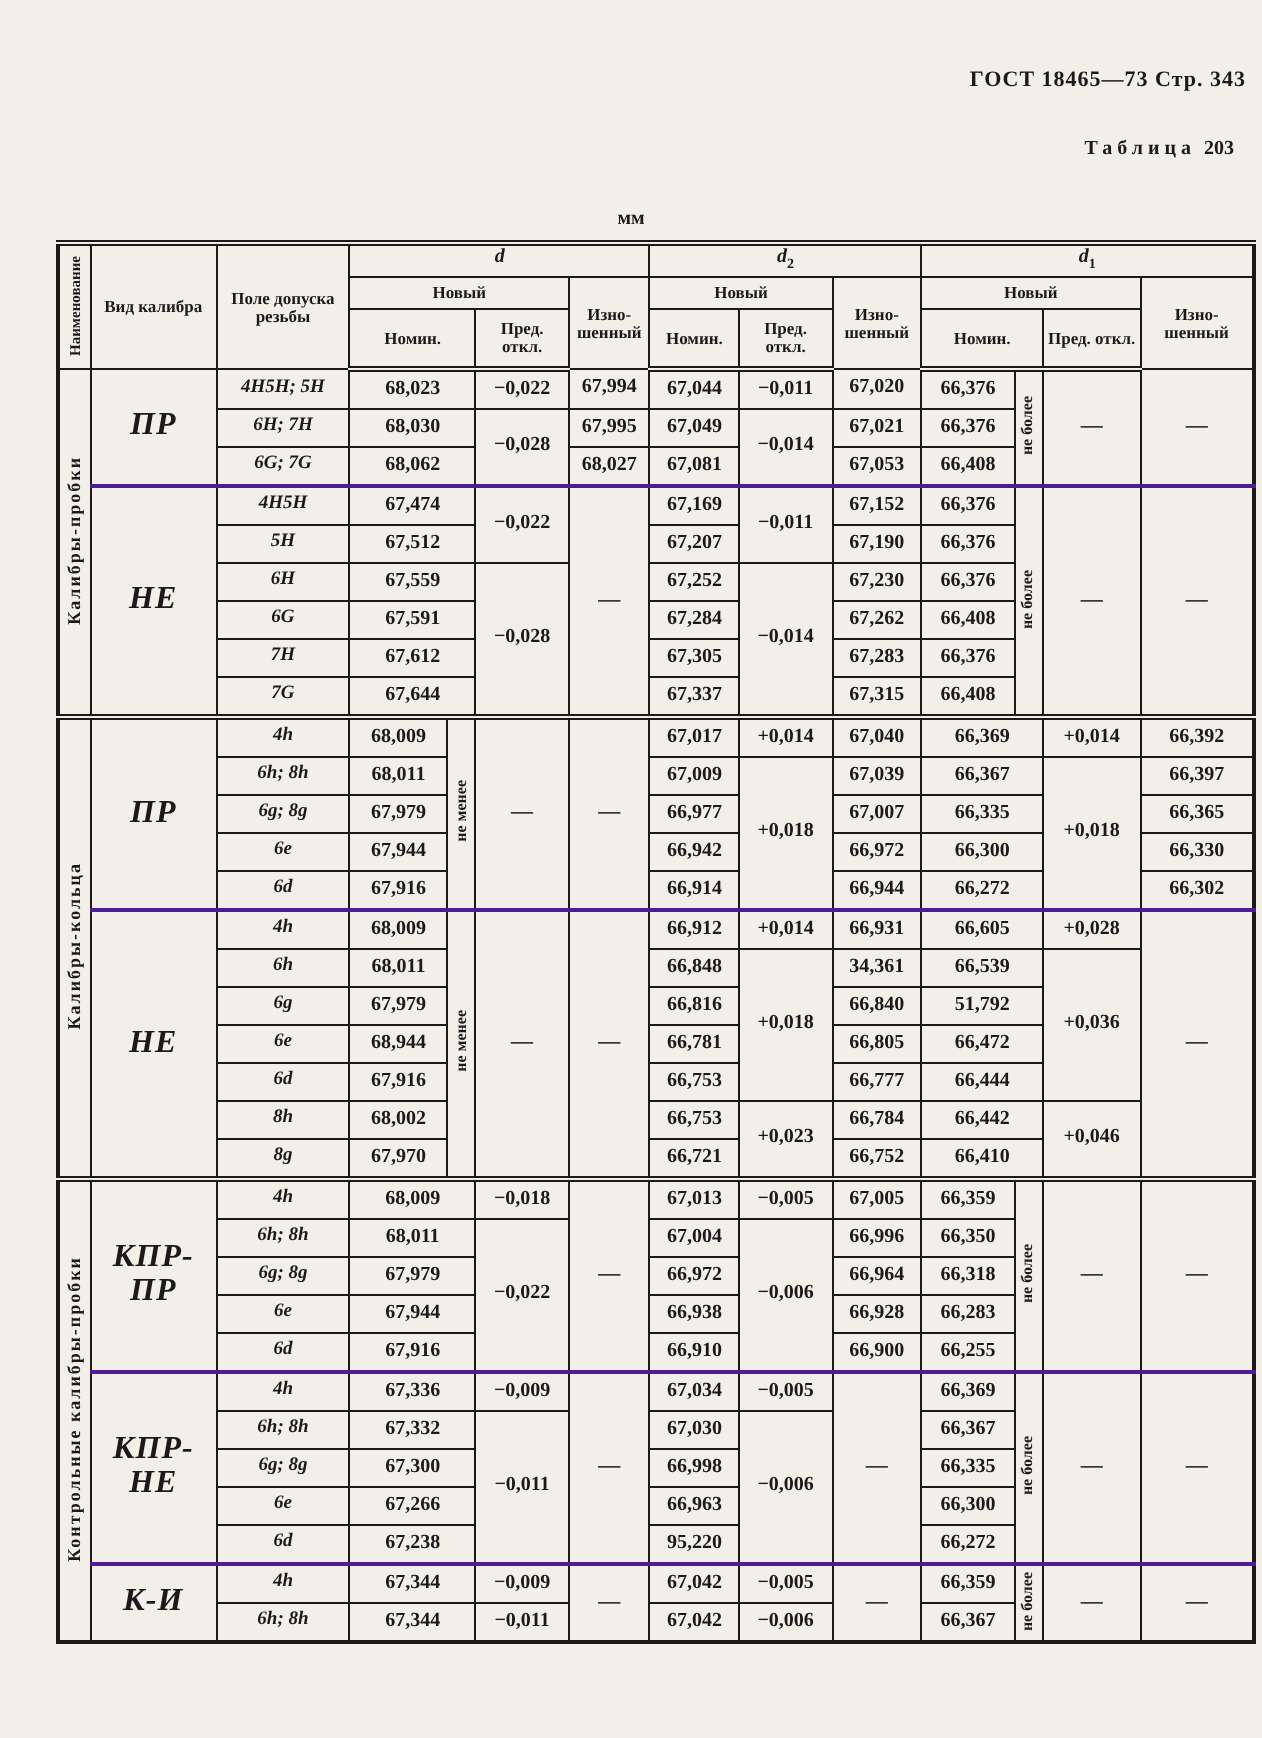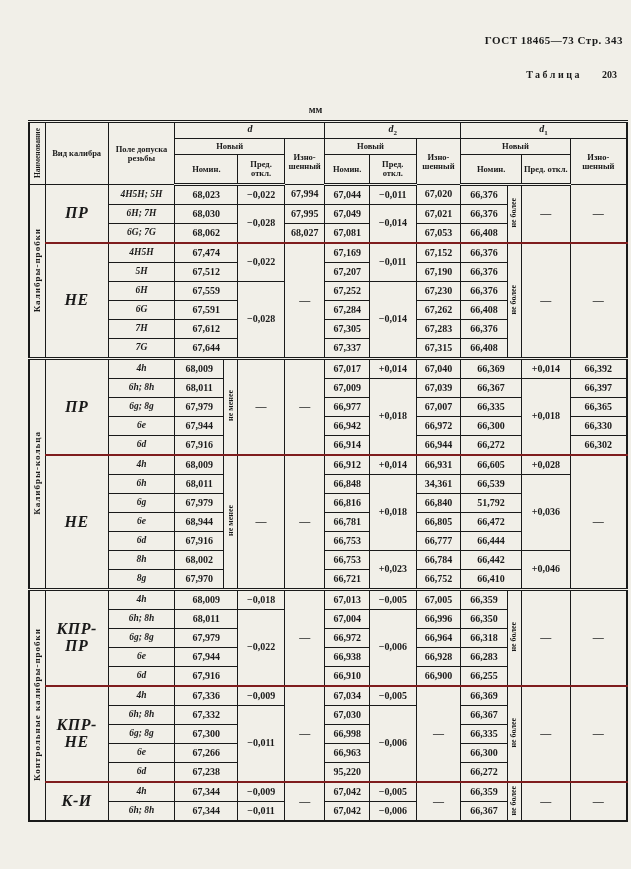--- a/index.html
+++ b/index.html
@@ -12,21 +12,21 @@
   }
   .page{position:relative;width:631px;height:869px;overflow:hidden;background:#f1efe8;}
   .doc-header{
     position:absolute;top:34px;right:8px;
     font-weight:bold;font-size:11px;letter-spacing:.5px;white-space:nowrap;
   }
   .table-label{
     position:absolute;top:69px;right:14px;
     font-weight:bold;font-size:10px;white-space:nowrap;
   }
-  .table-label .word{letter-spacing:2.5px;margin-right:20px;}
+  .table-label .word{letter-spacing:2.5px;margin-right:4px;}
   .page-title{
     position:absolute;top:88px;left:0;width:100%;
     text-align:center;font-weight:bold;font-size:10.5px;
   }
   .units-label{
     position:absolute;top:104px;left:0;width:100%;
     text-align:center;font-weight:bold;font-size:10px;
   }
   table.gauge{
     position:absolute;top:120px;left:28px;
@@ -56,21 +56,21 @@
     white-space:nowrap;
     line-height:1;
   }
   td.k-naim{font-size:9px;padding:0;}
   td.k-naim .vtext{letter-spacing:1px;}
   th.naim-h{font-size:7.5px;padding:0;}
   td.k-vid{font-style:italic;font-size:16px;letter-spacing:.5px;}
   td.k-pole{font-style:italic;font-size:9.5px;}
   td.k-qual{font-size:8px;padding:0;}
   td.k-dash{font-size:11px;}
-  tr.grp td{border-top:2px solid #7f1d1d;}
+  tr.grp td{border-top:2px solid #4c1d95;}
   tr.sec td{border-top:3px double #1a1a1a;}
 </style>
 </head>
 <body>
 
 <div class="page">
   <div class="doc-header">ГОСТ 18465—73 Стр. 343</div>
   <div class="table-label">
     <span class="word">Таблица</span><span>203</span>
   </div>

